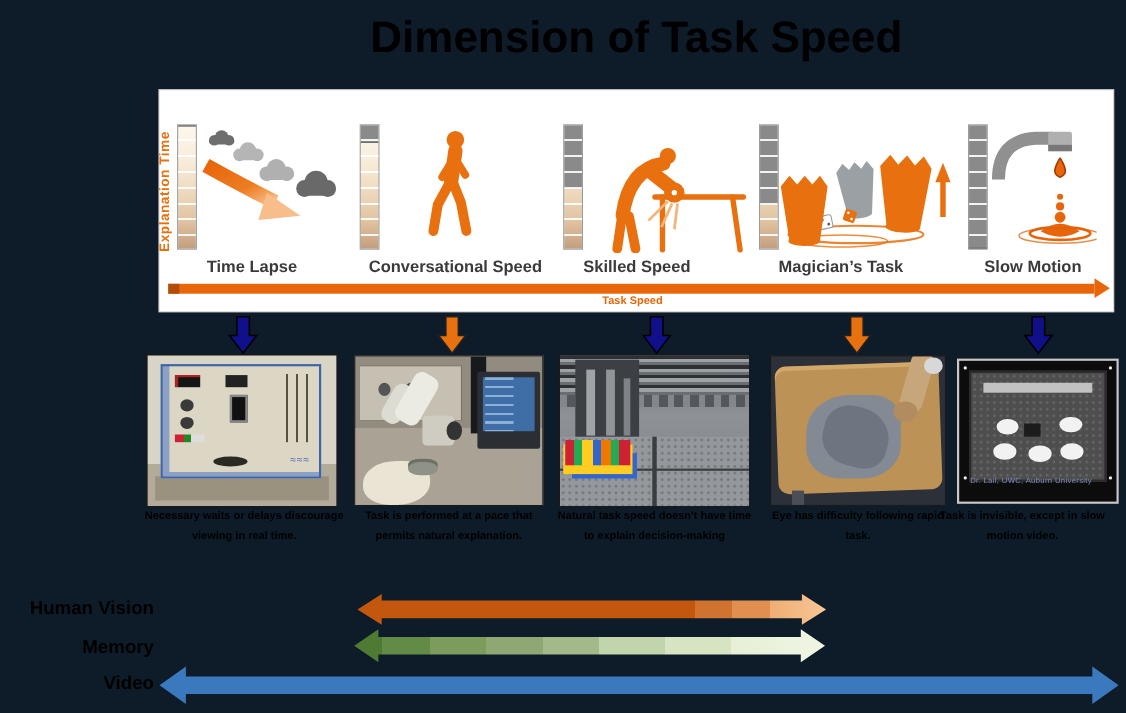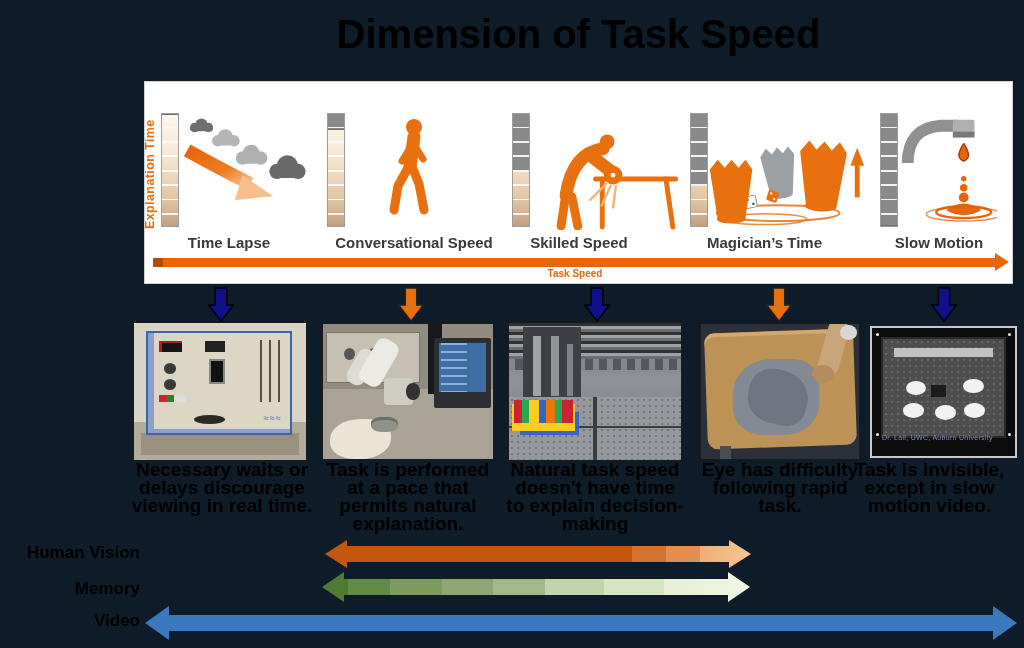--- a/index.html
+++ b/index.html
@@ -125,21 +125,21 @@
       background-image:radial-gradient(rgba(120,120,120,.55) 1px,transparent 1.4px);background-size:6px 6px;}
   .p5-strip{left:9%;top:9%;width:82%;height:10%;background:#c2c2c2;}
   .p5-spot{width:17%;height:15%;background:#f2f2f2;border-radius:50%;}
   .s1{left:19%;top:43%;} .s2{left:66%;top:41%;} .s3{left:17%;top:66%;} .s4{left:43%;top:68%;} .s5{left:67%;top:66%;}
   .p5-chip{left:40%;top:47%;width:12%;height:13%;background:#1c1c1c;}
   .p5-wm{left:7%;bottom:12%;font-size:7px;color:#7f8ac0;filter:blur(.4px);letter-spacing:.3px;}
   .p5-screw{width:3px;height:3px;background:#eee;border-radius:50%;}
   .sc1{left:3%;top:4%;} .sc2{right:3%;top:4%;} .sc3{left:3%;bottom:16%;} .sc4{right:3%;bottom:16%;}
 
   
-  .caption{position:absolute;top:461px;font-size:19px;font-weight:700;color:#000;
+  .caption{position:absolute;top:461px;font-size:10px;font-weight:700;color:#000;
            text-align:center;line-height:18px;}
   .c1{left:128px;width:188px;} .c2{left:318px;width:180px;} .c3{left:504px;width:182px;}
   .c4{left:693px;width:174px;} .c5{left:852px;width:155px;}
 
   
   .range-label{position:absolute;left:0;width:140px;font-size:17px;font-weight:700;color:#000;text-align:right;}
   .rl1{top:543px;} .rl2{top:579px;} .rl3{top:611px;}
   .range-arrow{position:absolute;}
   .ra1{left:324px;top:539px;width:428px;height:30px;}
   .ra2{left:321px;top:571px;width:430px;height:32px;}
@@ -297,21 +297,21 @@
           </g>
         <path d="M49,100 Q67,86 85,100 Q67,110 49,100" fill="#e8650a"></path>
         <ellipse cx="67" cy="102" rx="28" ry="6" fill="none" stroke="#e8650a" stroke-width="2.5"></ellipse>
         <ellipse cx="67" cy="104" rx="38" ry="7" fill="none" stroke="#d95f08" stroke-width="1.5" opacity=".7"></ellipse>
       </svg>
     </div>
 
     <div class="cat-label cl1">Time Lapse</div>
     <div class="cat-label cl2">Conversational Speed</div>
     <div class="cat-label cl3">Skilled Speed</div>
-    <div class="cat-label cl4">Magician’s Time</div>
+    <div class="cat-label cl4">Magician’s Task</div>
     <div class="cat-label cl5">Slow Motion</div>
 
     <div class="task-arrow"></div>
     <div class="task-label">Task Speed</div>
   </div>
 
   <div class="down-arrow da1">
     <svg viewBox="0 0 30 38">
         <polygon points="9,1 21,1 21,19 28,19 15,36 2,19 9,19" fill="#10108a" stroke="#000" stroke-width="1.5"></polygon>
       </svg>

